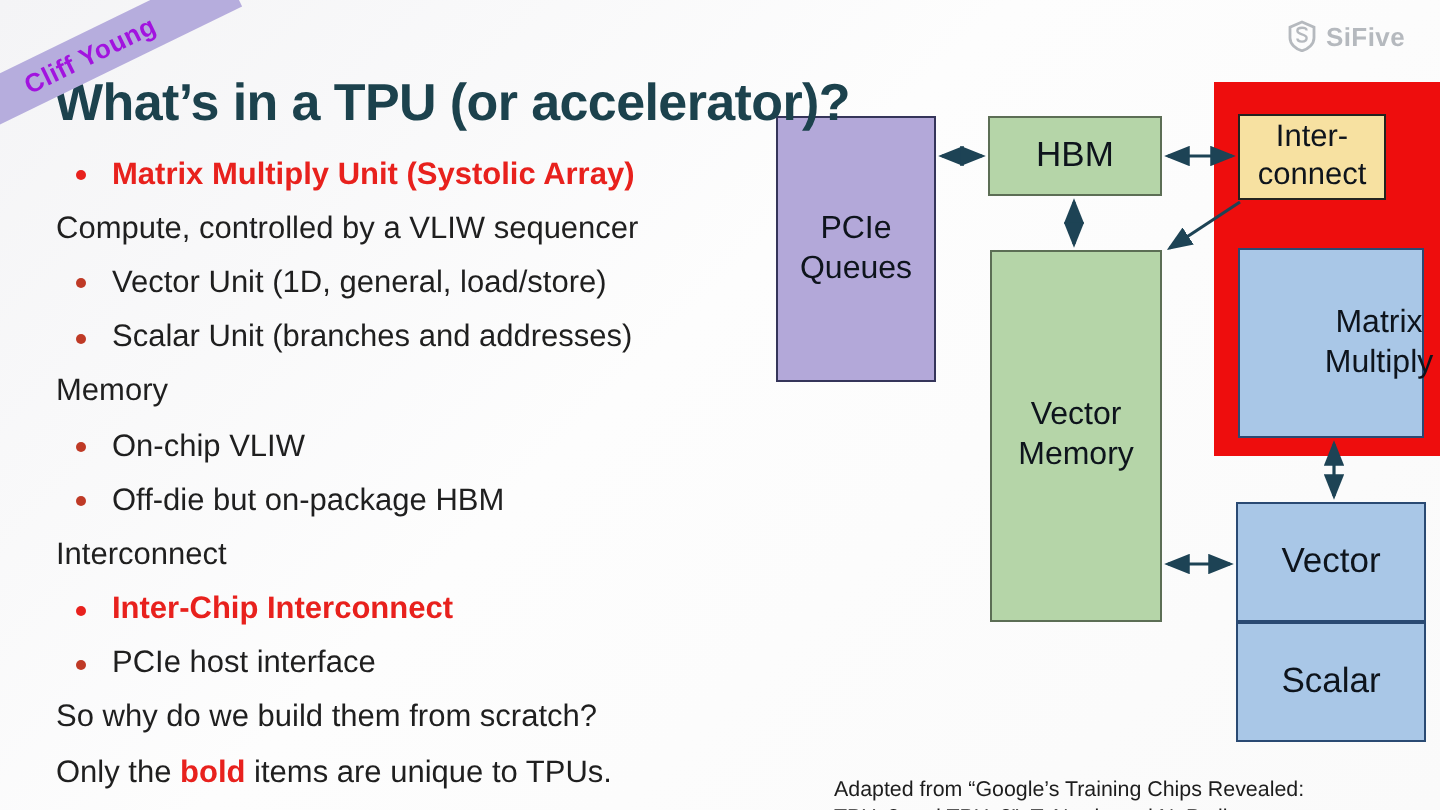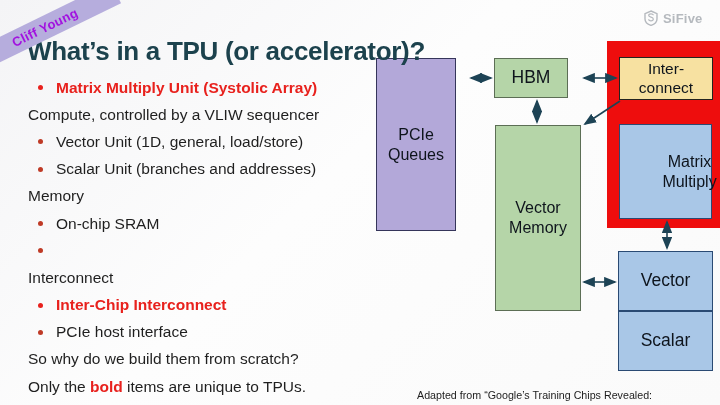--- a/index.html
+++ b/index.html
@@ -27,24 +27,24 @@
   .line .dot{width:5px;height:5px;border-radius:50%;background:#bf3a26;
              margin-left:10px;margin-right:13px;flex:0 0 auto;}
   .line.redline .dot{background:#e8211d;}
   .red-bold{color:#e8211d;font-weight:700;}
 
   
   .red-highlight{position:absolute;left:607px;top:41px;width:113px;height:187px;background:#ee0d0d;}
   .dbox{position:absolute;display:flex;align-items:center;justify-content:center;
         text-align:center;box-sizing:border-box;}
   .dbox .box-label{white-space:pre-line;line-height:1.22;color:#0e141c;font-size:16px;}
-  .box-pcie{left:376px;top:58px;width:80px;height:173px;background:#b3a8d9;border:1.5px solid #35355a;}
-  .box-hbm{left:494px;top:58px;width:74px;height:40px;background:#b5d5a8;border:1.4px solid #5c6e55;}
+  .box-pcie{left:388px;top:58px;width:80px;height:133px;background:#b3a8d9;border:1.5px solid #35355a;}
+  .box-hbm{left:494px;top:58px;width:87px;height:40px;background:#b5d5a8;border:1.4px solid #5c6e55;}
   .box-hbm .box-label{font-size:17.5px;}
-  .box-interconnect{left:619px;top:57px;width:94px;height:43px;background:#f7e1a1;border:1.6px solid #24231f;}
+  .box-interconnect{left:619px;top:57px;width:74px;height:43px;background:#f7e1a1;border:1.6px solid #24231f;}
   .box-interconnect .box-label{font-size:15.5px;}
   .box-matrix{left:619px;top:124px;width:93px;height:95px;background:#a9c7e7;border:1.5px solid #2a4a73;padding-left:48px;}
   .box-vmem{left:495px;top:125px;width:86px;height:186px;background:#b5d5a8;border:1.4px solid #5c6e55;}
   .box-vector{left:618px;top:251px;width:95px;height:60px;background:#a9c7e7;border:1.5px solid #2a4a73;}
   .box-vector .box-label{font-size:17.5px;}
   .box-scalar{left:618px;top:311px;width:95px;height:60px;background:#a9c7e7;border:1.5px solid #2a4a73;}
   .box-scalar .box-label{font-size:17.5px;}
 
   .arrows{position:absolute;left:0;top:0;width:720px;height:405px;pointer-events:none;z-index:4;}
 
@@ -86,24 +86,25 @@
     </div>
     <div class="line bullet">
       <span class="dot"></span>
       <span>Scalar Unit (branches and addresses)</span>
     </div>
     <div class="line plain">
       <span>Memory</span>
     </div>
     <div class="line bullet">
       <span class="dot"></span>
-      <span>On-chip SRAM</span>
+      <span>On-chip VLIW</span>
     </div>
     <div class="line bullet">
       <span class="dot"></span>
+      <span>Off-die but on-package HBM</span>
     </div>
     <div class="line plain">
       <span>Interconnect</span>
     </div>
     <div class="line bullet redline">
       <span class="dot"></span>
       <span class="red-bold">Inter-Chip Interconnect</span>
     </div>
     <div class="line bullet">
       <span class="dot"></span>

